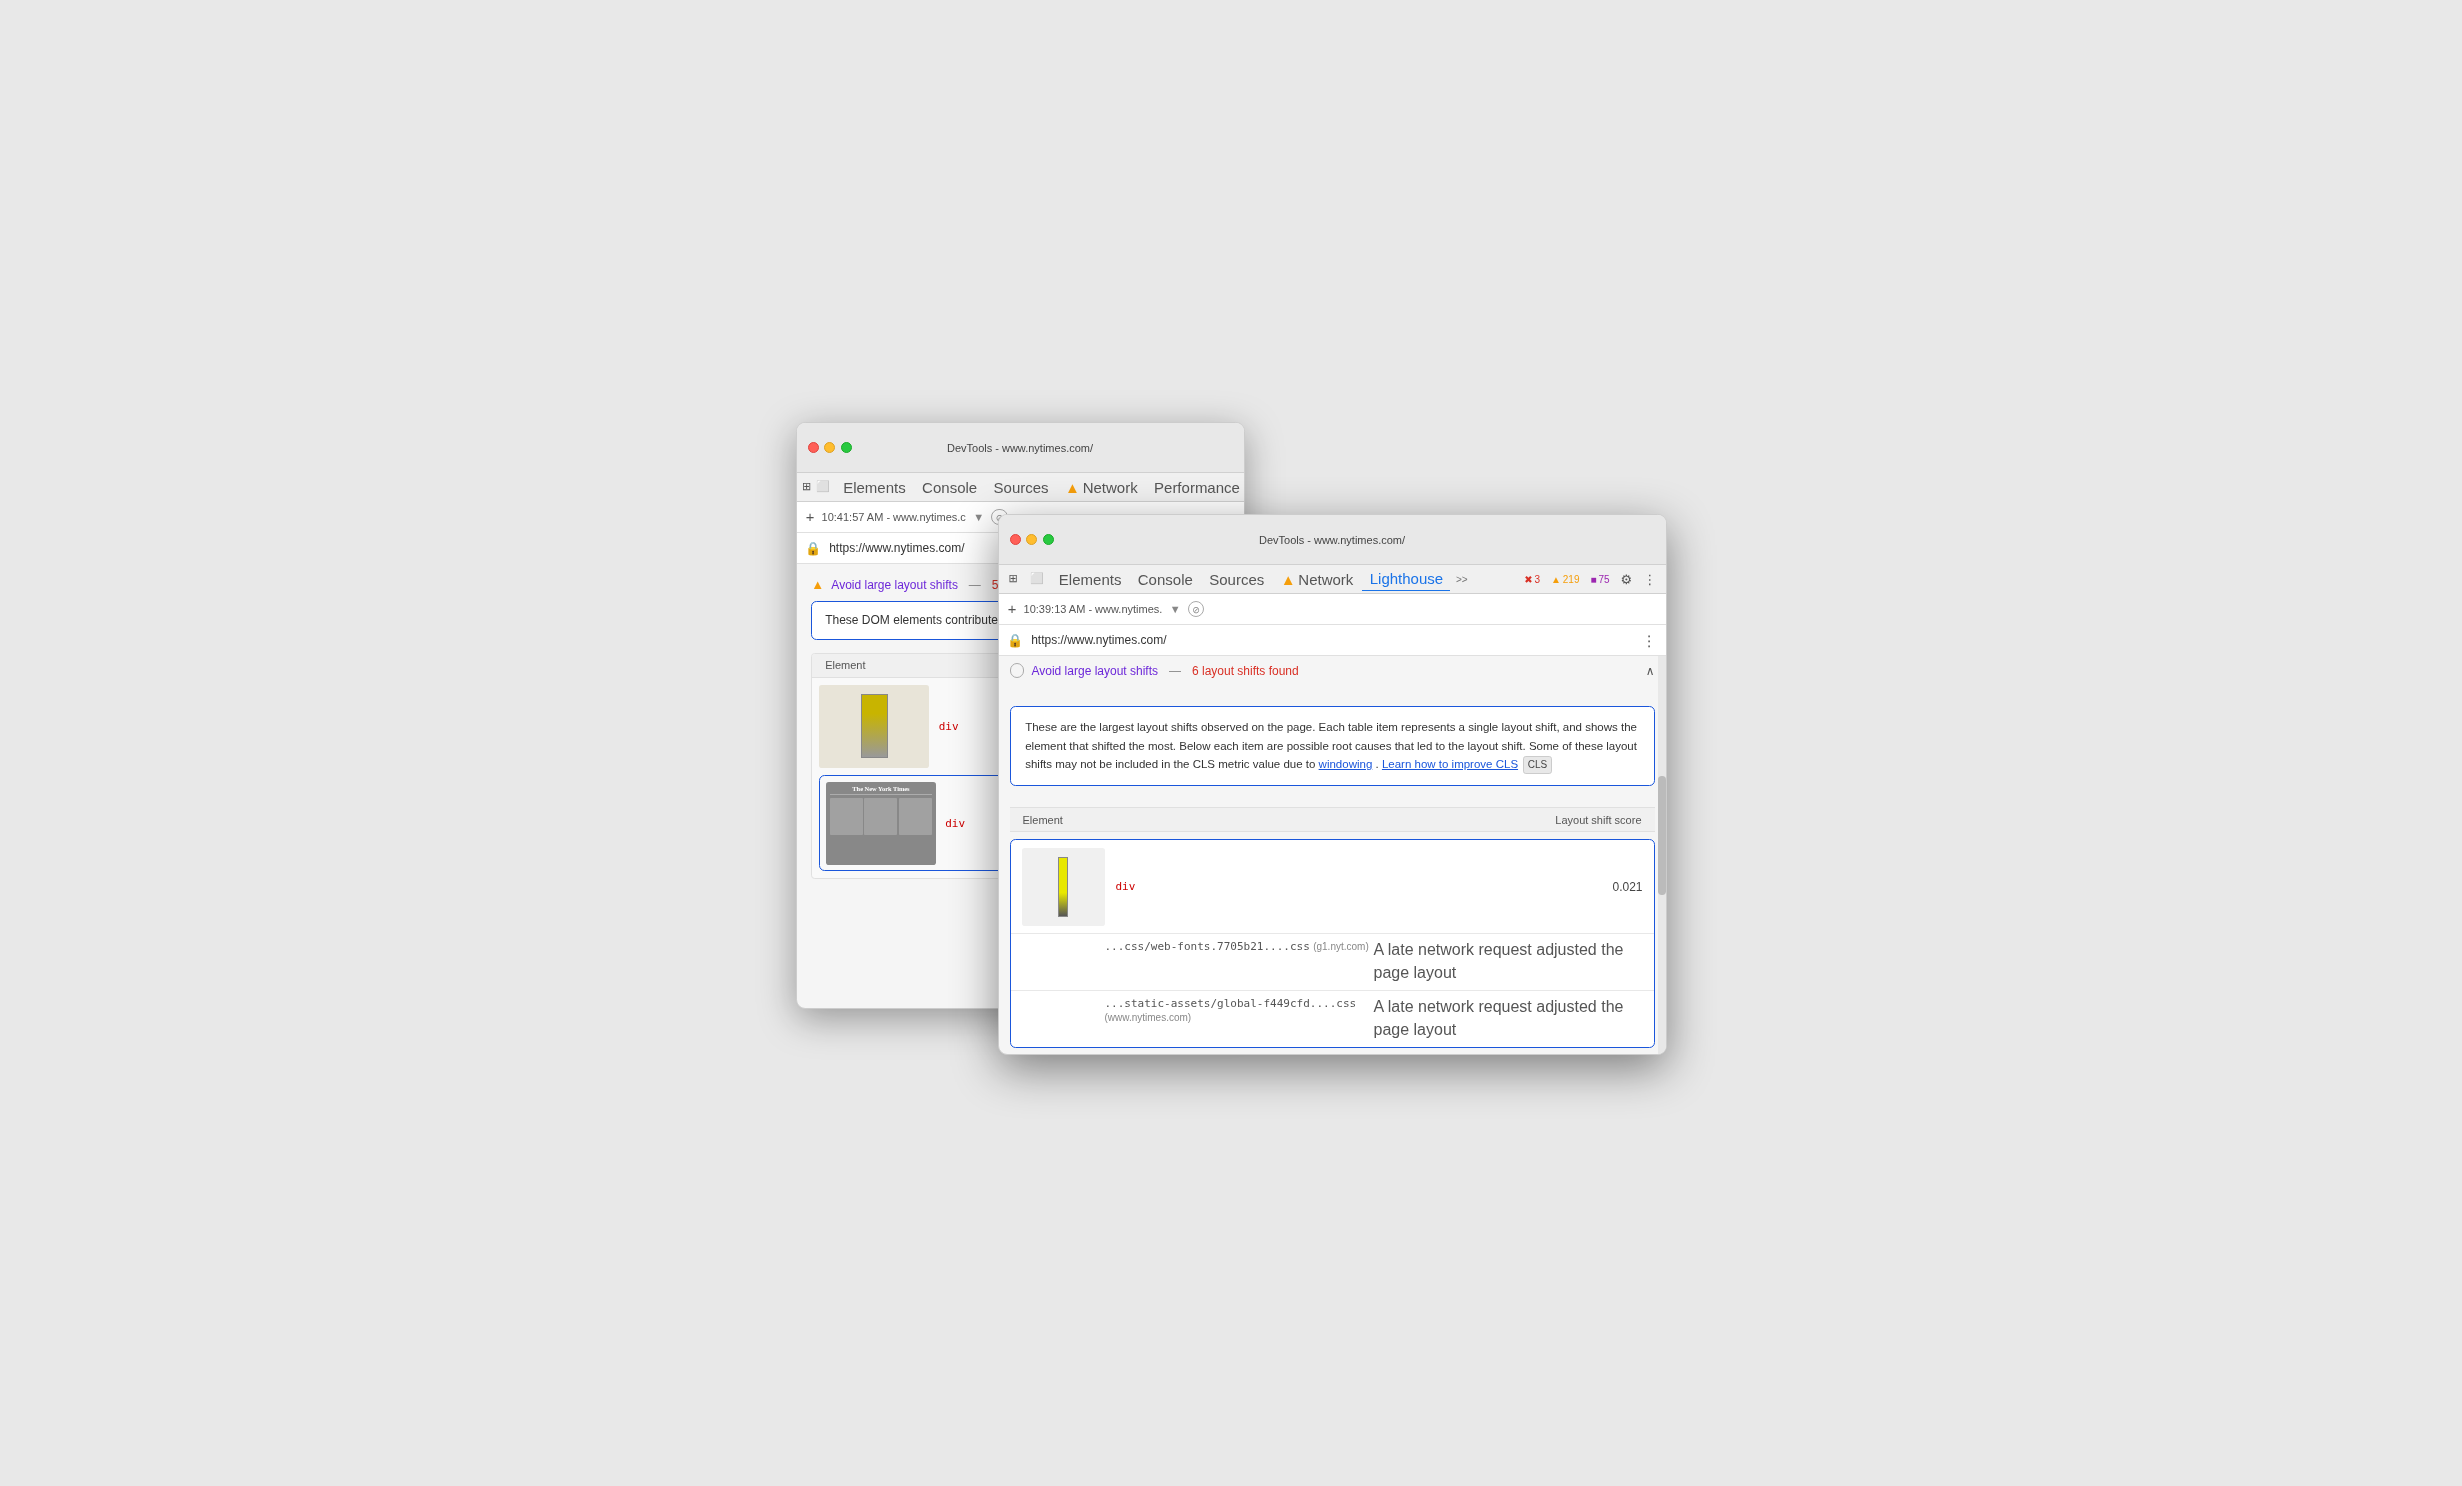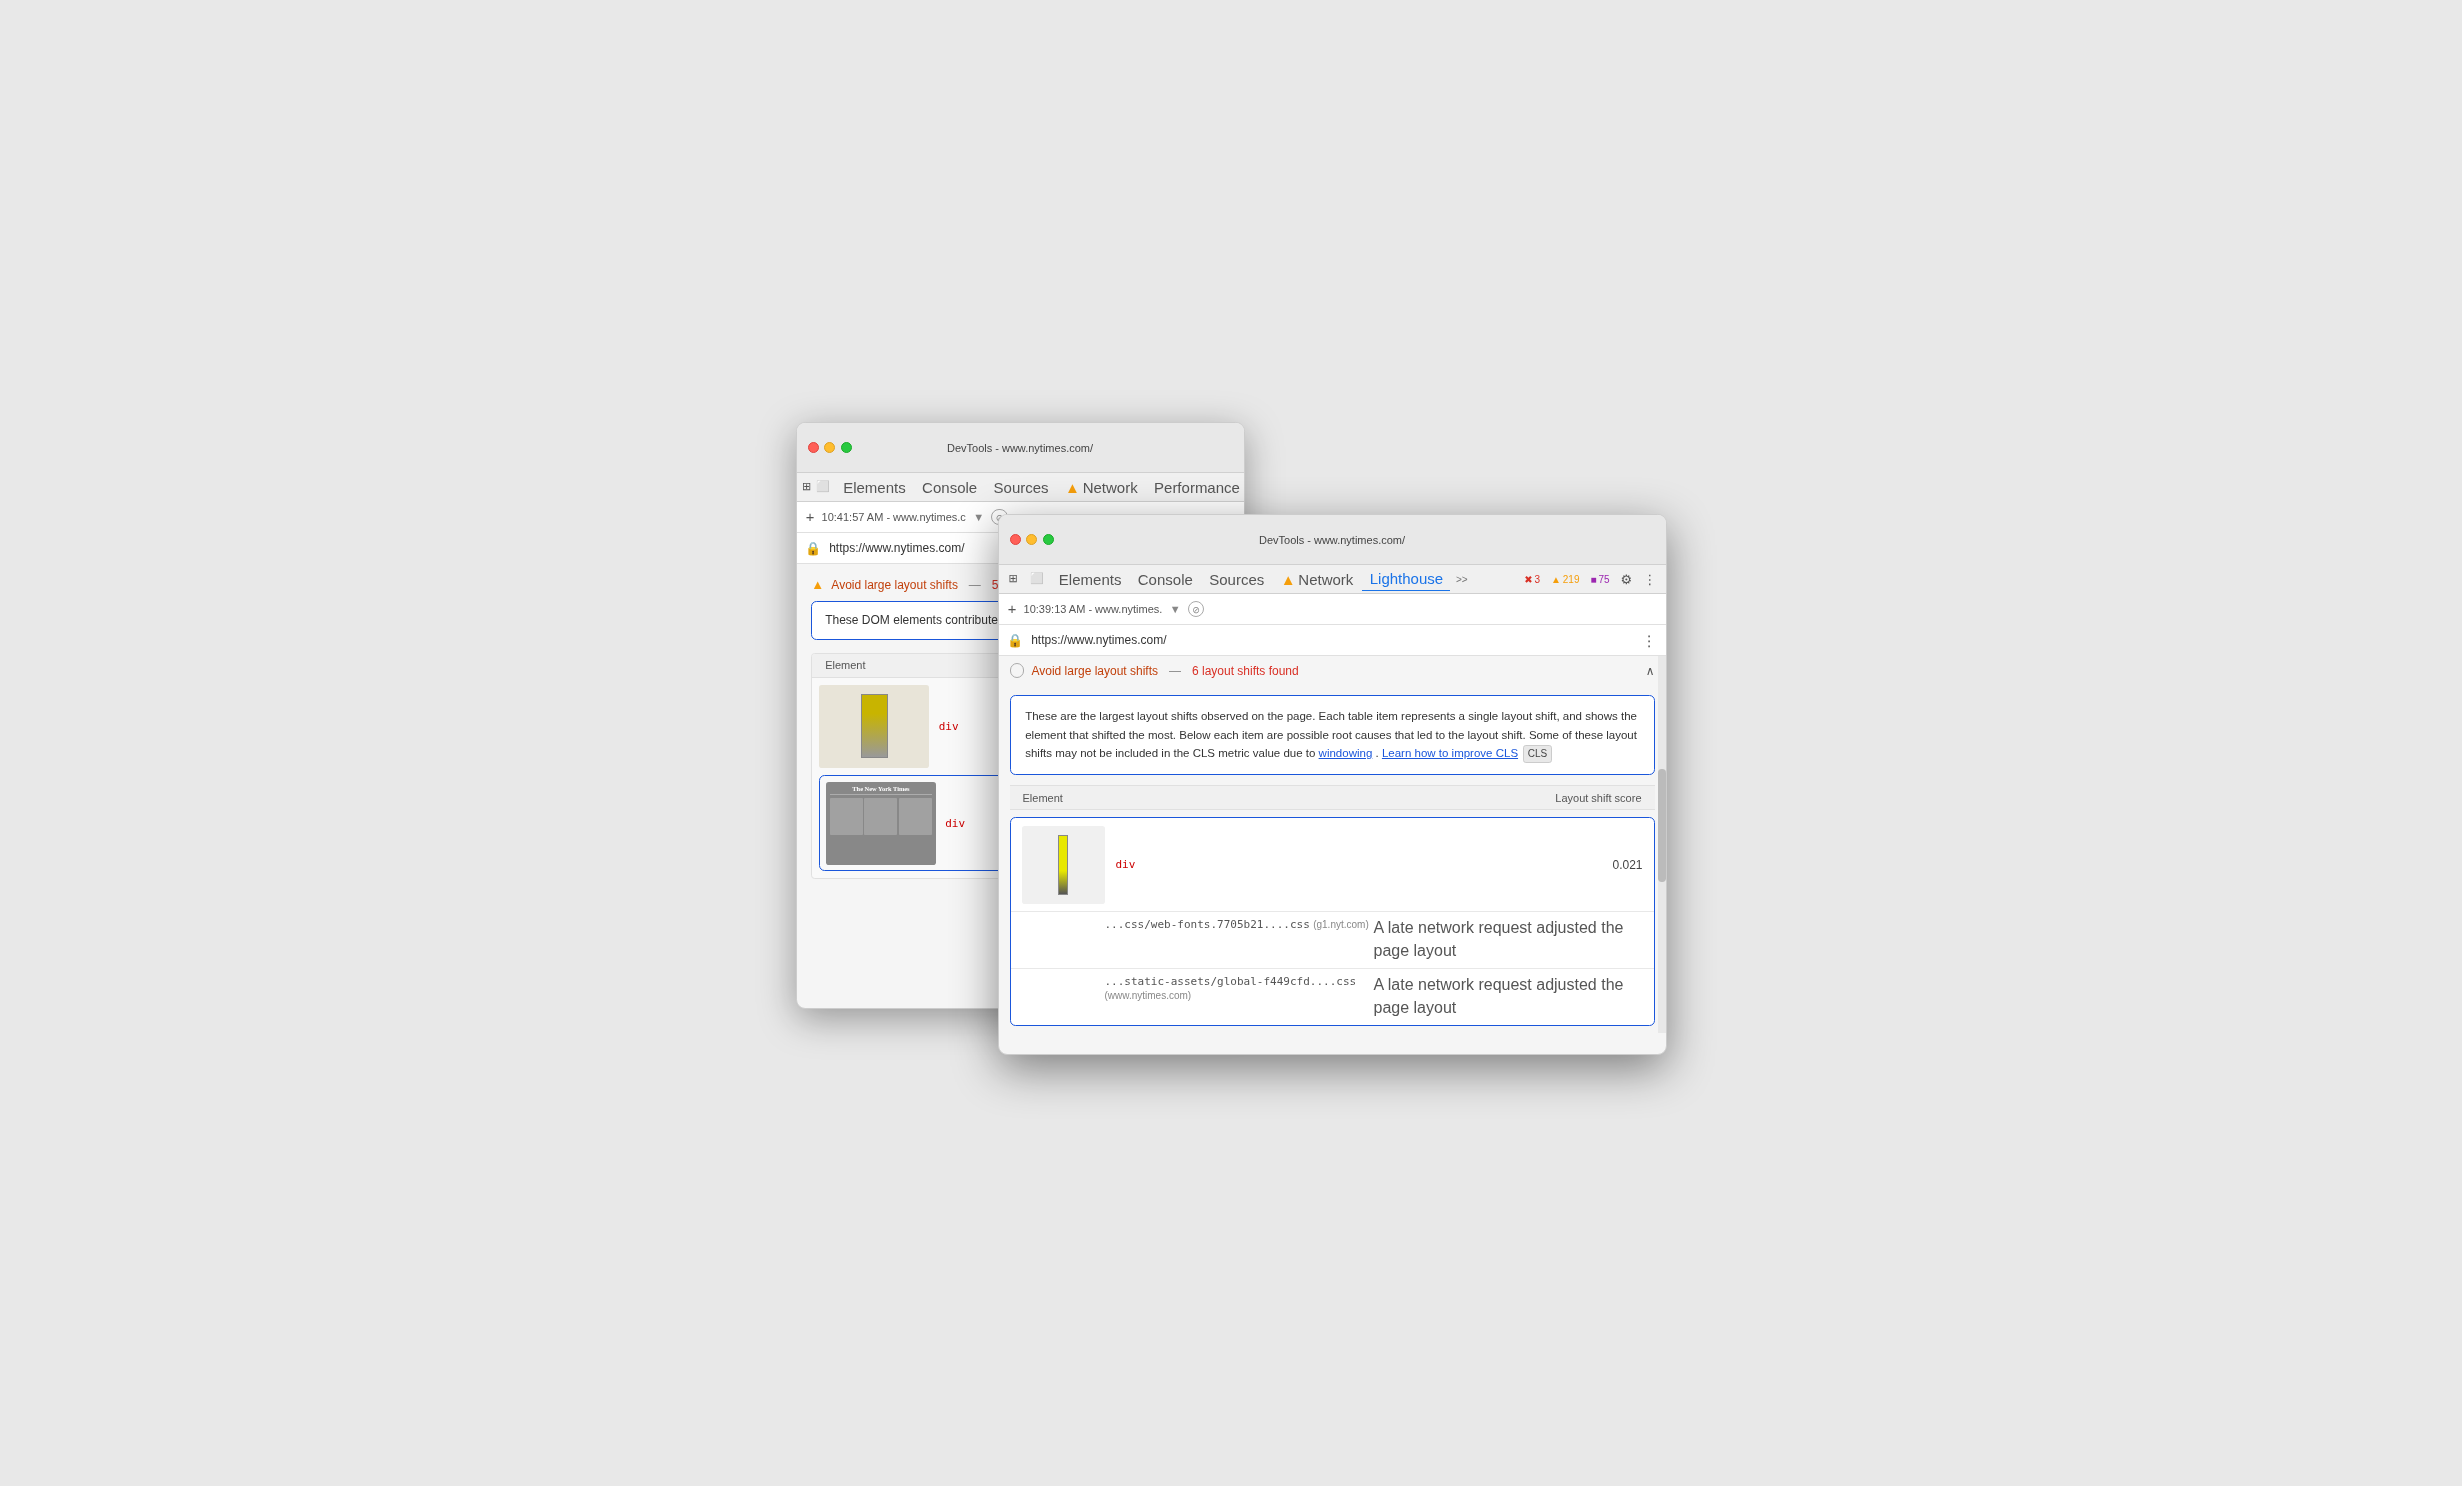--- a/index.html
+++ b/index.html
@@ -161,21 +161,21 @@
 
     
     .audit-row {
       display: flex;
       align-items: center;
       gap: 7.3px;
       margin-bottom: 9.2px;
       font-size: 12px;
     }
     .audit-warn-icon { color: #f59e0b; font-size: 13px; }
-    .audit-title { color: #c2410c; font-weight: 500; }
+    .audit-title { color: #6d28d9; font-weight: 500; }
     .audit-dash { color: #888; margin: 0 3.7px; }
     .audit-count { color: #d93025; font-weight: 500; }
 
     
     .desc-box {
       border: 1.8px solid #1a56db;
       border-radius: 5.5px;
       padding: 9.2px 13px;
       background: #fff;
       font-size: 12px;
@@ -277,21 +277,21 @@
     }
 
     .desc-box-front {
       border: 1.8px solid #1a56db;
       border-radius: 5.5px;
       padding: 11px 14.7px;
       background: #fff;
       font-size: 11.5px;
       color: #333;
       line-height: 1.6;
-      margin: 10px 11px;
+      margin: 21px 11px;
     }
     .link-blue { color: #1a56db; text-decoration: underline; cursor: pointer; }
     .cls-badge {
       display: inline-block;
       background: #e8e8e8;
       border: 0.9px solid #ccc;
       border-radius: 2.8px;
       padding: 0 3.7px;
       font-size: 10px;
       color: #444;

